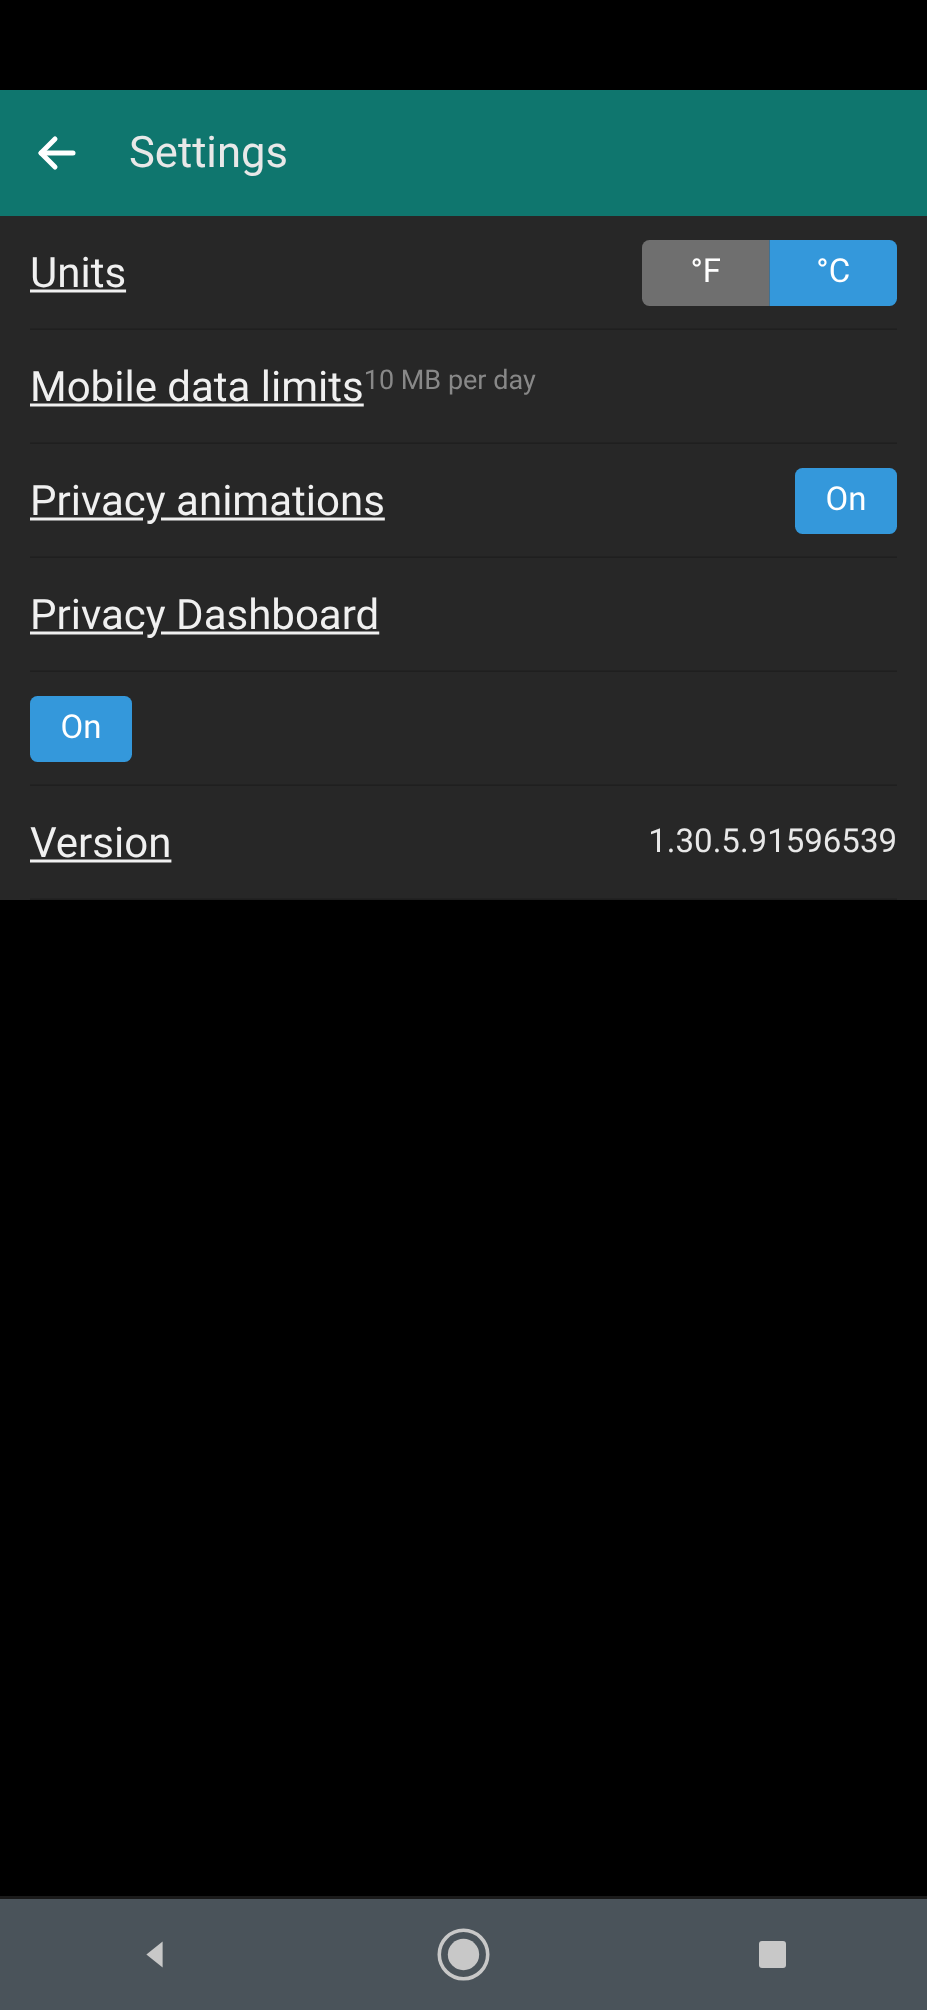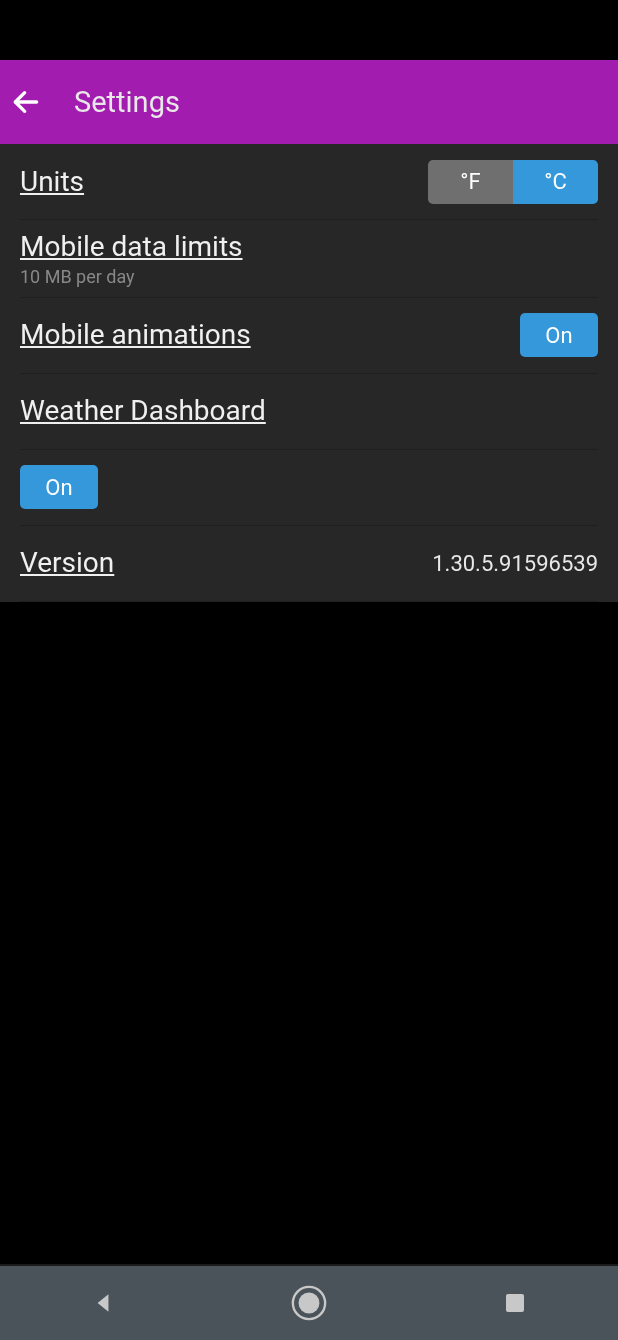--- a/index.html
+++ b/index.html
@@ -15,24 +15,24 @@
       color: #fff;
       overflow: hidden;
       position: relative;
     }
     .status-bar {
       height: 60px;
       background: #000;
     }
     .app-bar {
       height: 84px;
-      background: #a21caf;
-      display: flex;
-      align-items: center;
-      padding: 0 6px;
+      background: #0f766e;
+      display: flex;
+      align-items: center;
+      padding: 0 18px;
       text-align: center;
     }
     .back-button {
       width: 40px;
       height: 40px;
       display: flex;
       align-items: center;
       justify-content: center;
       margin-right: 28px;
     }
@@ -60,21 +60,21 @@
       line-height: 1.2;
       text-decoration: underline;
     }
     .setting-sublabel {
       font-size: 18px;
       color: #888;
       margin-top: 2px;
     }
     .setting-left {
       display: flex;
-      flex-direction: column;
+      flex-direction: row;
     }
     .segmented-control {
       display: flex;
       border-radius: 5px;
       overflow: hidden;
       height: 44px;
     }
     .segment {
       width: 85px;
       display: flex;
@@ -85,21 +85,21 @@
     }
     .segment.inactive {
       background: #6f6f6f;
       color: #fff;
     }
     .segment.active {
       background: #3498db;
       color: #fff;
     }
     .toggle-badge {
-      width: 78px;
+      width: 68px;
       height: 44px;
       background: #3498db;
       color: #fff;
       display: flex;
       align-items: center;
       justify-content: center;
       font-size: 22px;
       border-radius: 5px;
     }
     .version-value {
@@ -153,26 +153,26 @@
 
   <div class="setting-row">
     <div class="setting-left">
       <div class="setting-label">Mobile data limits</div>
       <div class="setting-sublabel">10 MB per day</div>
     </div>
   </div>
 
 
   <div class="setting-row">
-    <div class="setting-label">Mobile animations</div>
+    <div class="setting-label">Privacy animations</div>
     <div class="toggle-badge">On</div>
   </div>
 
   <div class="setting-row">
-    <div class="setting-label">Weather Dashboard</div>
+    <div class="setting-label">Privacy Dashboard</div>
   </div>
 
   <div class="setting-row">
     <div class="toggle-badge">On</div>
   </div>
 
   <div class="setting-row">
     <div class="setting-label">Version</div>
     <div class="version-value">1.30.5.91596539</div>
   </div>

